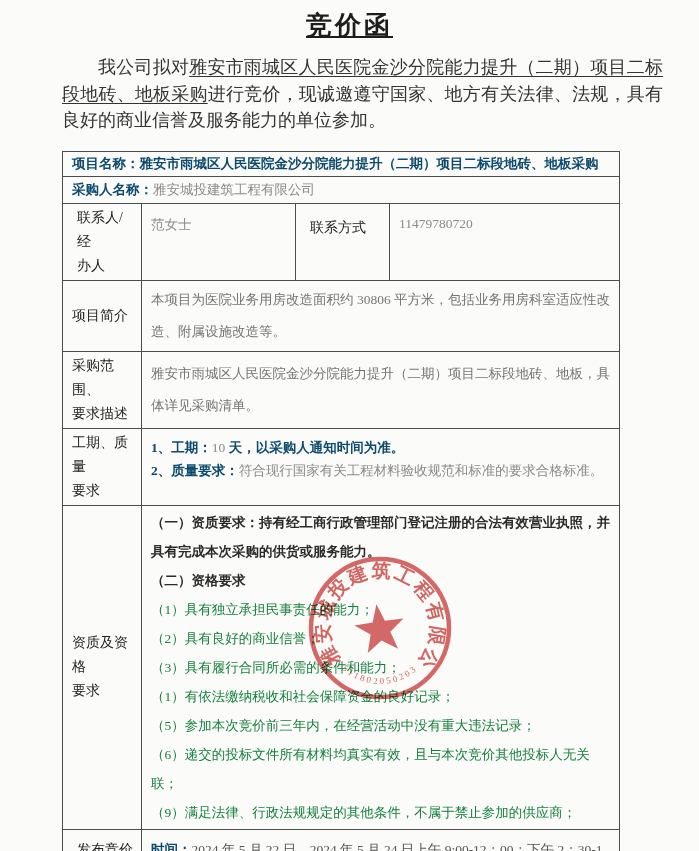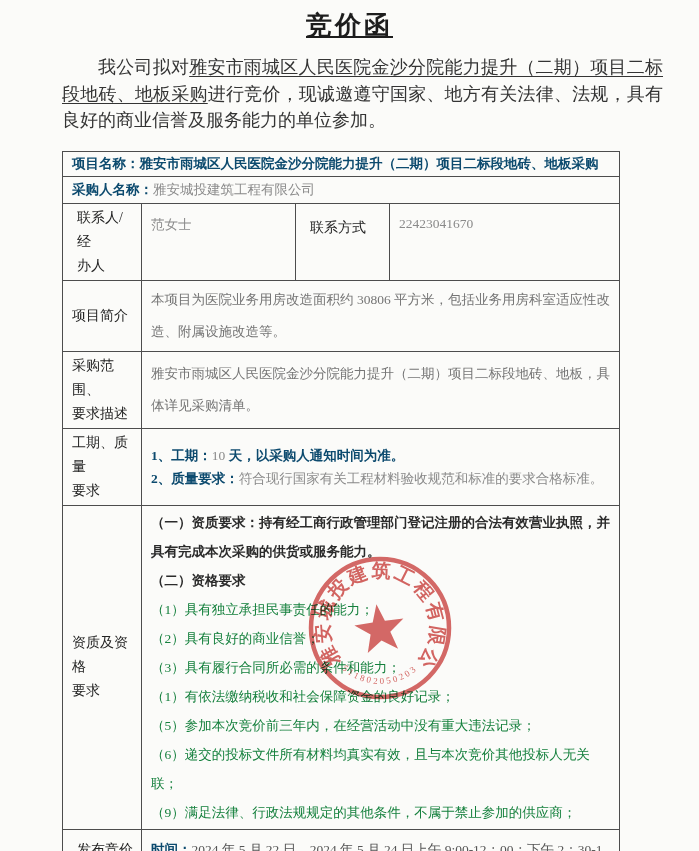--- a/index.html
+++ b/index.html
@@ -58,21 +58,21 @@
     white-space:pre-line;
     line-height:24px;
     padding:2px 3px;
   }
   th.lbl.ta-left{text-align:left;padding-left:14px;}
   th.lbl.va-top{vertical-align:top;padding-top:8px;}
   .b{font-weight:700;color:#0c4a6e;}
   .gray{color:#8a8a8a;font-weight:400;}
   tr.r1 td{white-space:nowrap;padding-top:3px;padding-bottom:3px;}
   tr.r4 td.ct, tr.r5 td.ct{line-height:32px;color:#757575;}
-  tr.r6 td.ct{line-height:23px;padding-top:15px;vertical-align:top;}
+  tr.r6 td.ct{line-height:23px;padding-top:7px;vertical-align:top;}
   td.qual{vertical-align:top;padding-top:6px;}
   td.qual p{margin:0;line-height:29px;color:#15803d;}
   td.qual p.hd{font-weight:700;color:#2b2b2b;}
   tr.r8 td.ct{line-height:23px;padding-top:8px;vertical-align:top;color:#555;}
 
   .seal{
     position:absolute;
     left:300px;top:540px;
     width:160px;height:160px;
     opacity:.85;
@@ -104,21 +104,21 @@
 
     <tr class="r2" style="height:27px">
       <td colspan="4"><span class="b">采购人名称：</span><span class="gray">雅安城投建筑工程有限公司</span></td>
     </tr>
 
     <tr class="r3" style="height:62px">
       <th class="lbl ta-left">联系人/经
 办人</th>
       <td class="gray" style="vertical-align:top;padding-top:12px">范女士</td>
       <th class="lbl ta-left va-top" style="padding-top:12px">联系方式</th>
-      <td class="gray" style="vertical-align:top;padding-top:12px">22423041670</td>
+      <td class="gray" style="vertical-align:top;padding-top:12px">11479780720</td>
     </tr>
 
     <tr class="r4" style="height:71px">
       <th class="lbl">项目简介</th>
       <td class="ct" colspan="3">本项目为医院业务用房改造面积约 30806 平方米，包括业务用房科室适应性改造、附属设施改造等。</td>
     </tr>
 
     <tr class="r5" style="height:59px">
       <th class="lbl">采购范围、
 要求描述</th>

